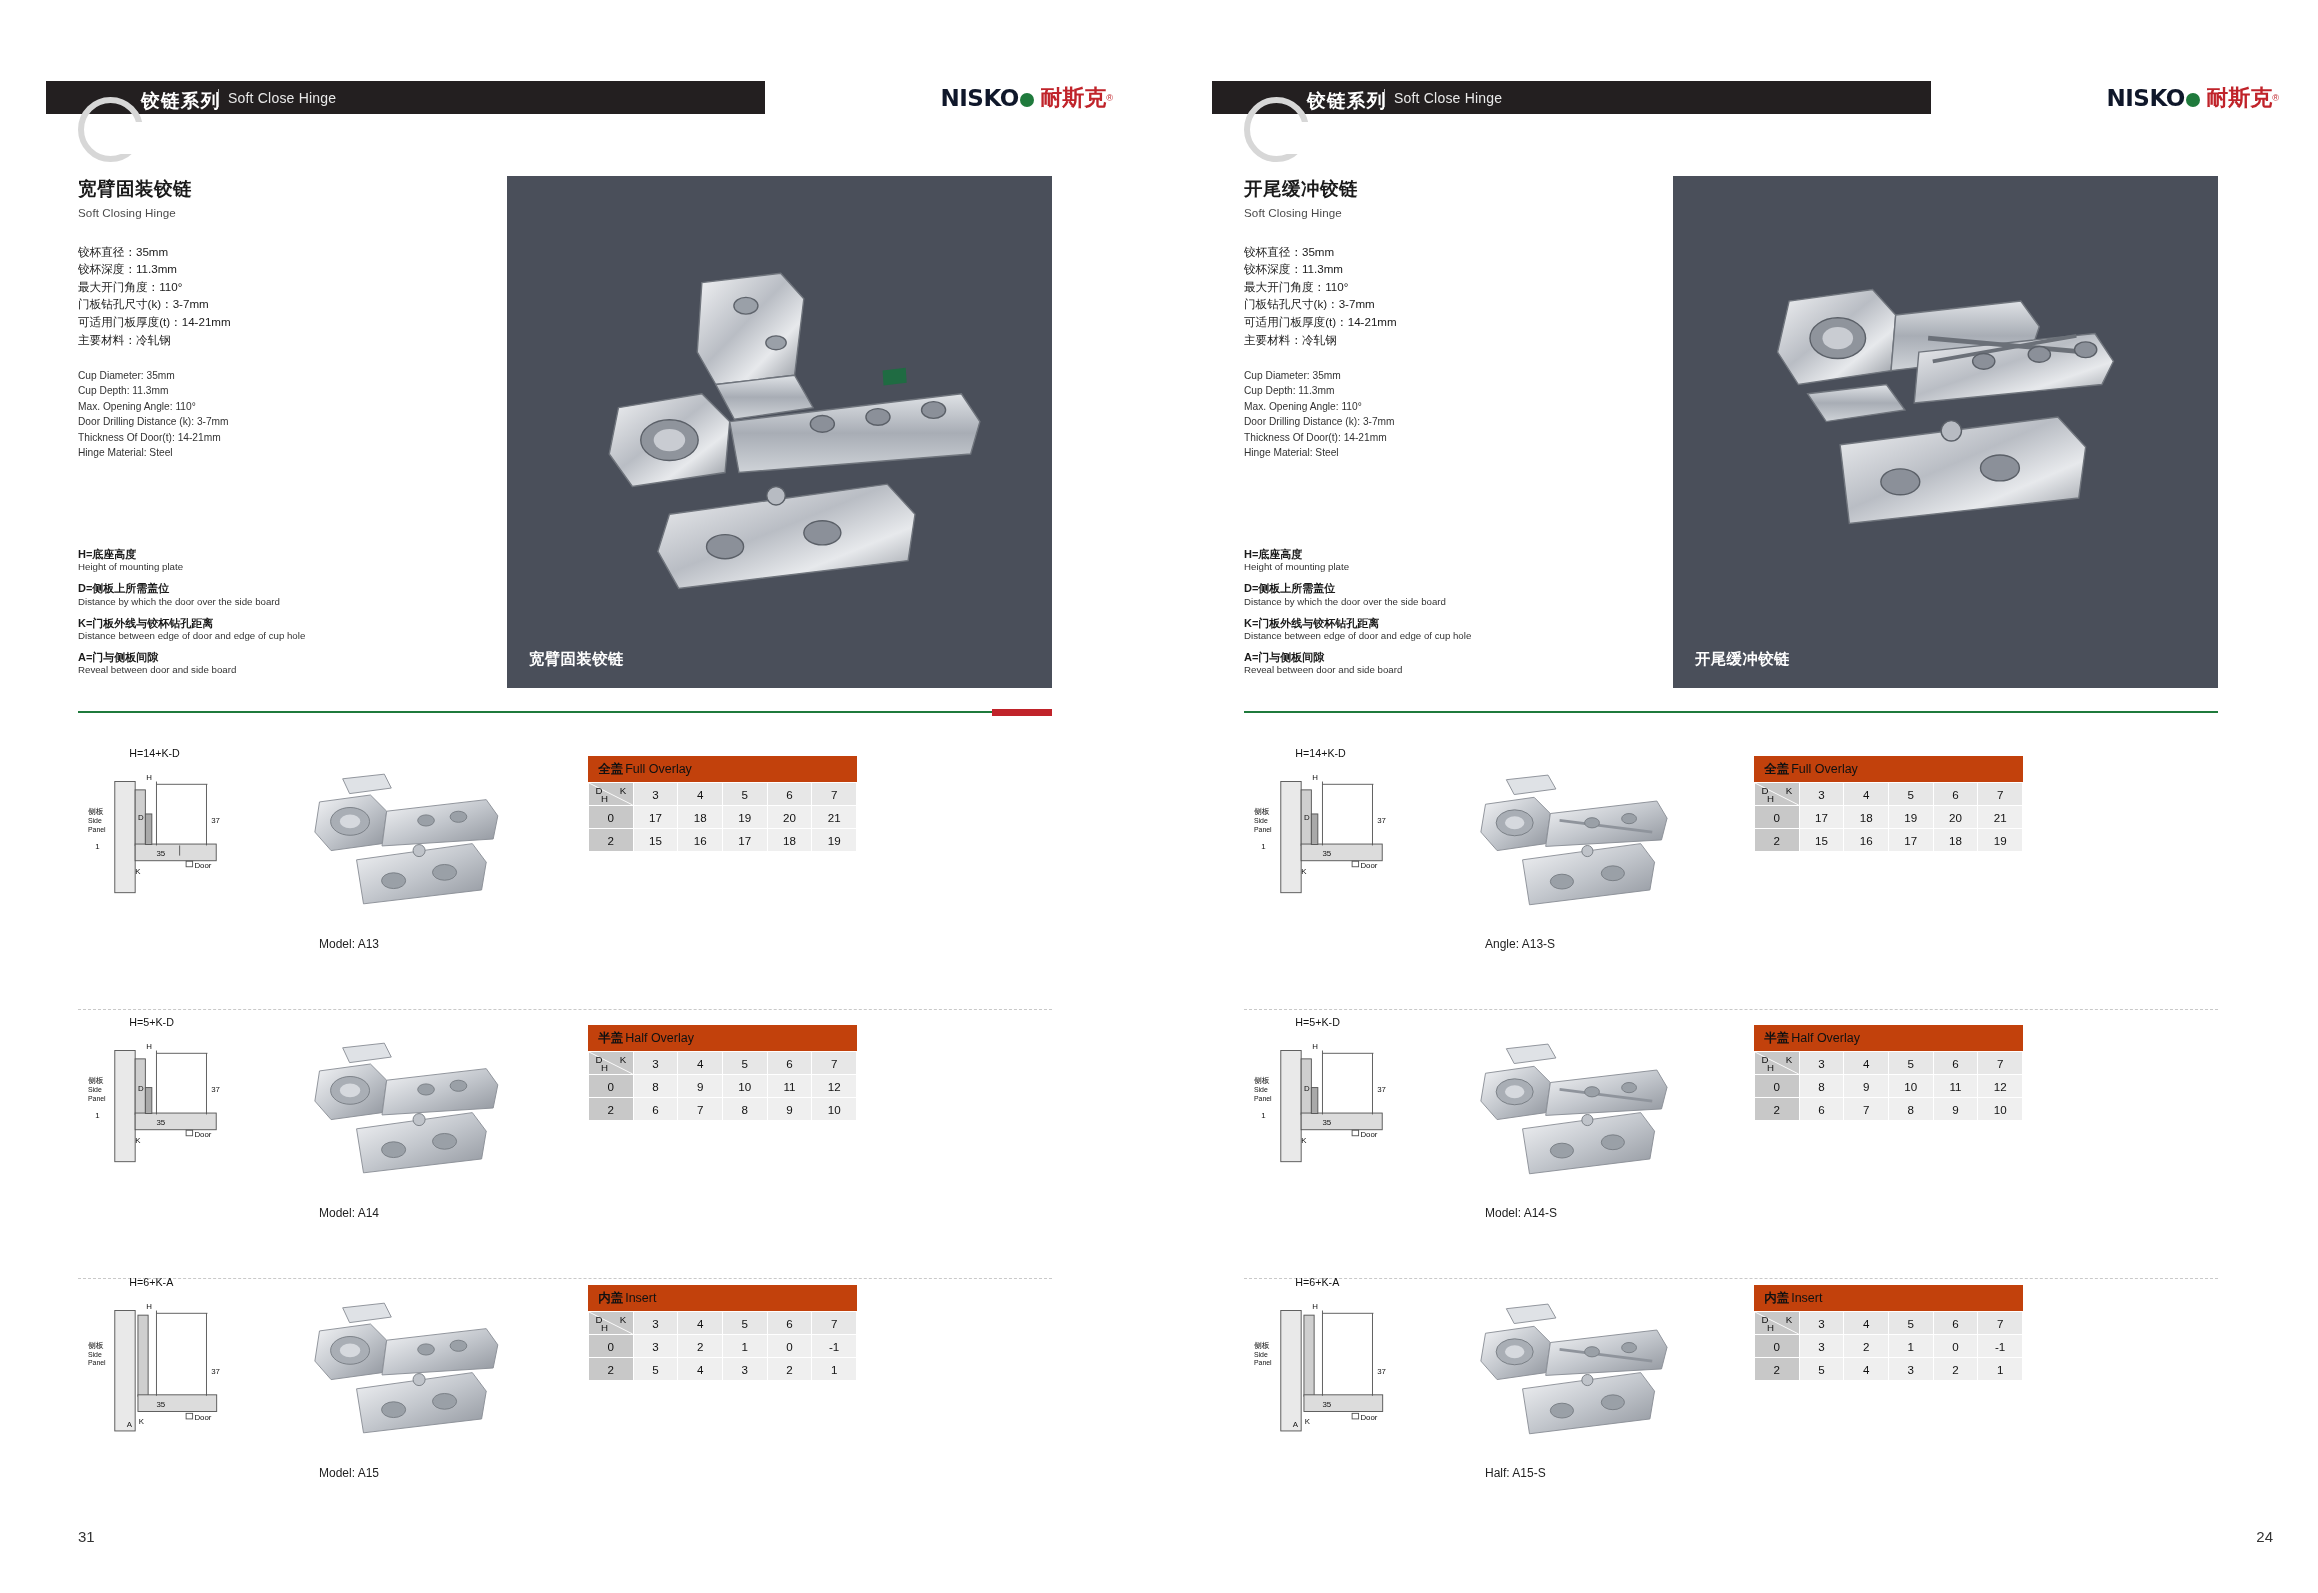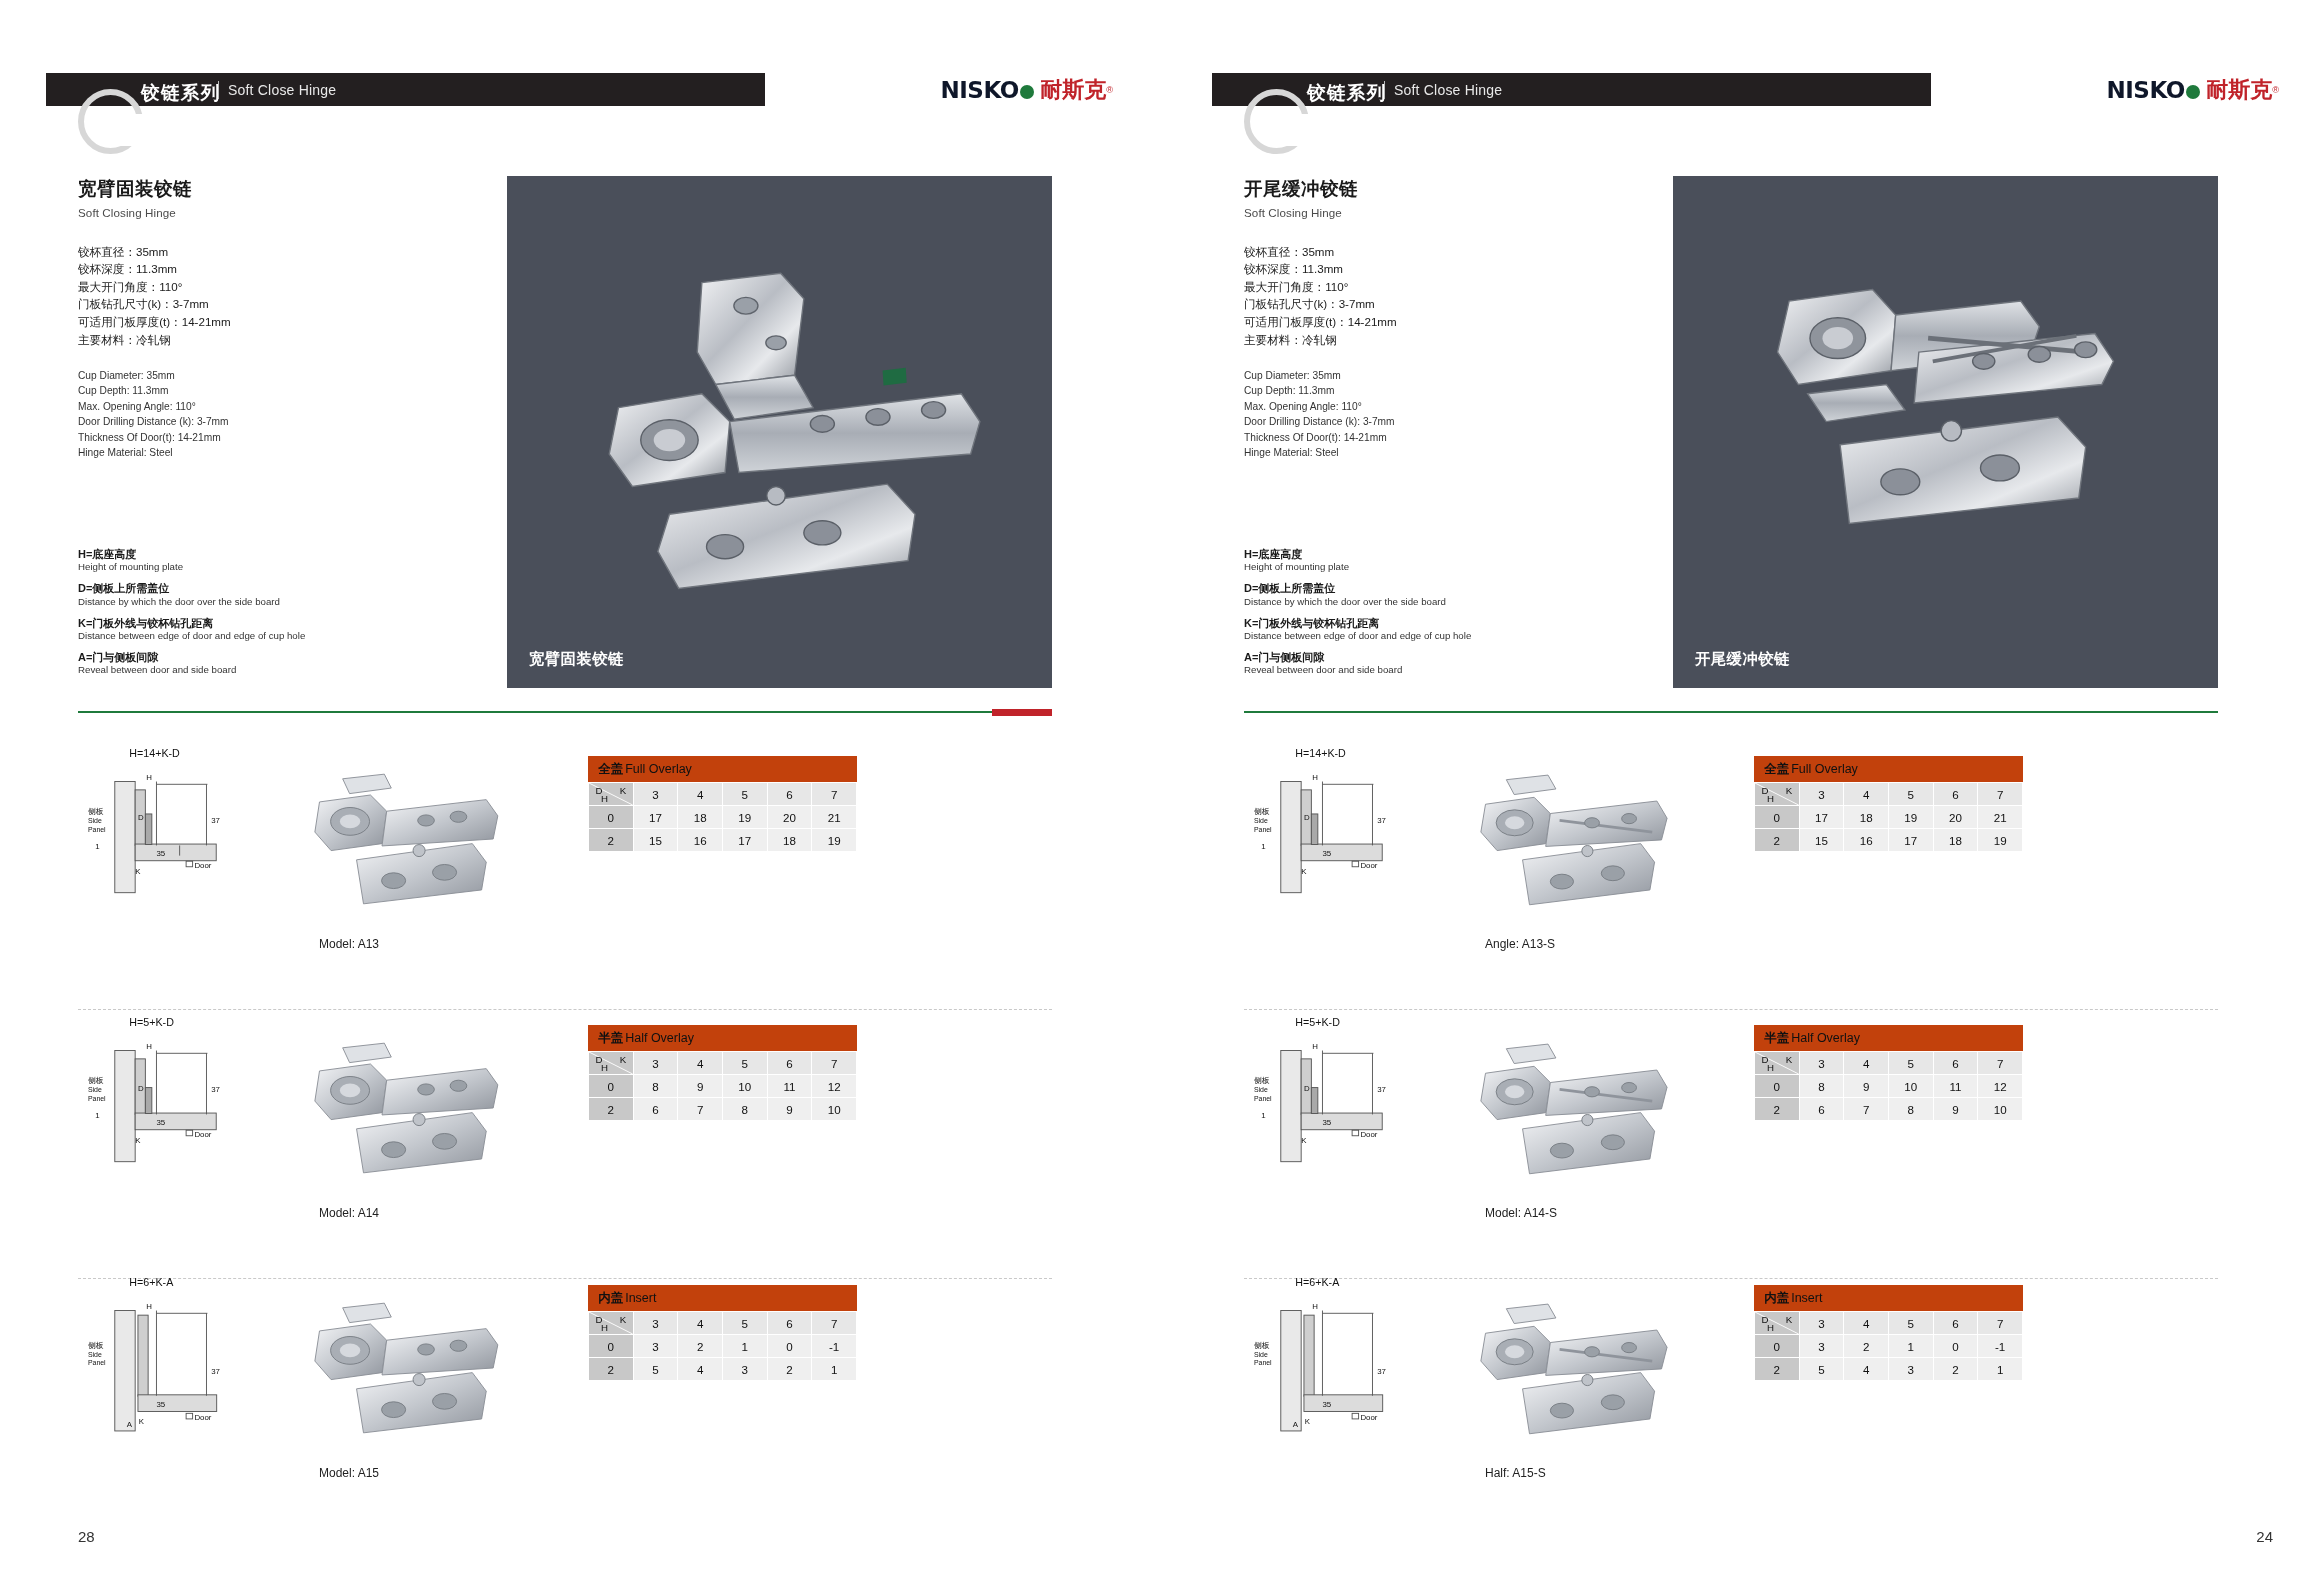--- a/index.html
+++ b/index.html
@@ -7,21 +7,21 @@
     width: 2333px; height: 1594px;
     background: #ffffff;
     font-family: "Liberation Sans", sans-serif;
     overflow: hidden;
   }
   .spread { position: relative; width: 2333px; height: 1594px; display: flex; }
   .page { position: relative; width: 1166px; height: 1594px; }
   .page.right { width: 1167px; }
 
   
-  .hdr { position: absolute; left: 46px; top: 60px; width: 1067px; height: 56px; }
+  .hdr { position: absolute; left: 46px; top: 68px; width: 1067px; height: 56px; }
   .hdr-bar {
     position: absolute; left: 0; top: 13px; width: 719px; height: 33px;
     background: #231f20;
   }
   .hdr-c {
     position: absolute; left: 32px; top: 29px; width: 65px; height: 65px;
     border: 6px solid #d7d7d7; border-radius: 50%;
     z-index: 3;
   }
   .hdr-c:after {
@@ -504,21 +504,21 @@
               <td>4</td>
               <td>3</td>
               <td>2</td>
               <td>1</td>
             </tr>
           </tbody>
         </table>
       </div>
     </div>
 
-    <div class="pg l">28</div>
+    <div class="pg l">31</div>
   </div>
 
   <div class="page right">
 
     <div class="hdr">
       <div class="hdr-bar"></div>
       <div class="hdr-c"></div>
       <div class="hdr-cn">铰链系列</div>
       <div class="hdr-div"></div>
       <div class="hdr-en">Soft Close Hinge</div>

